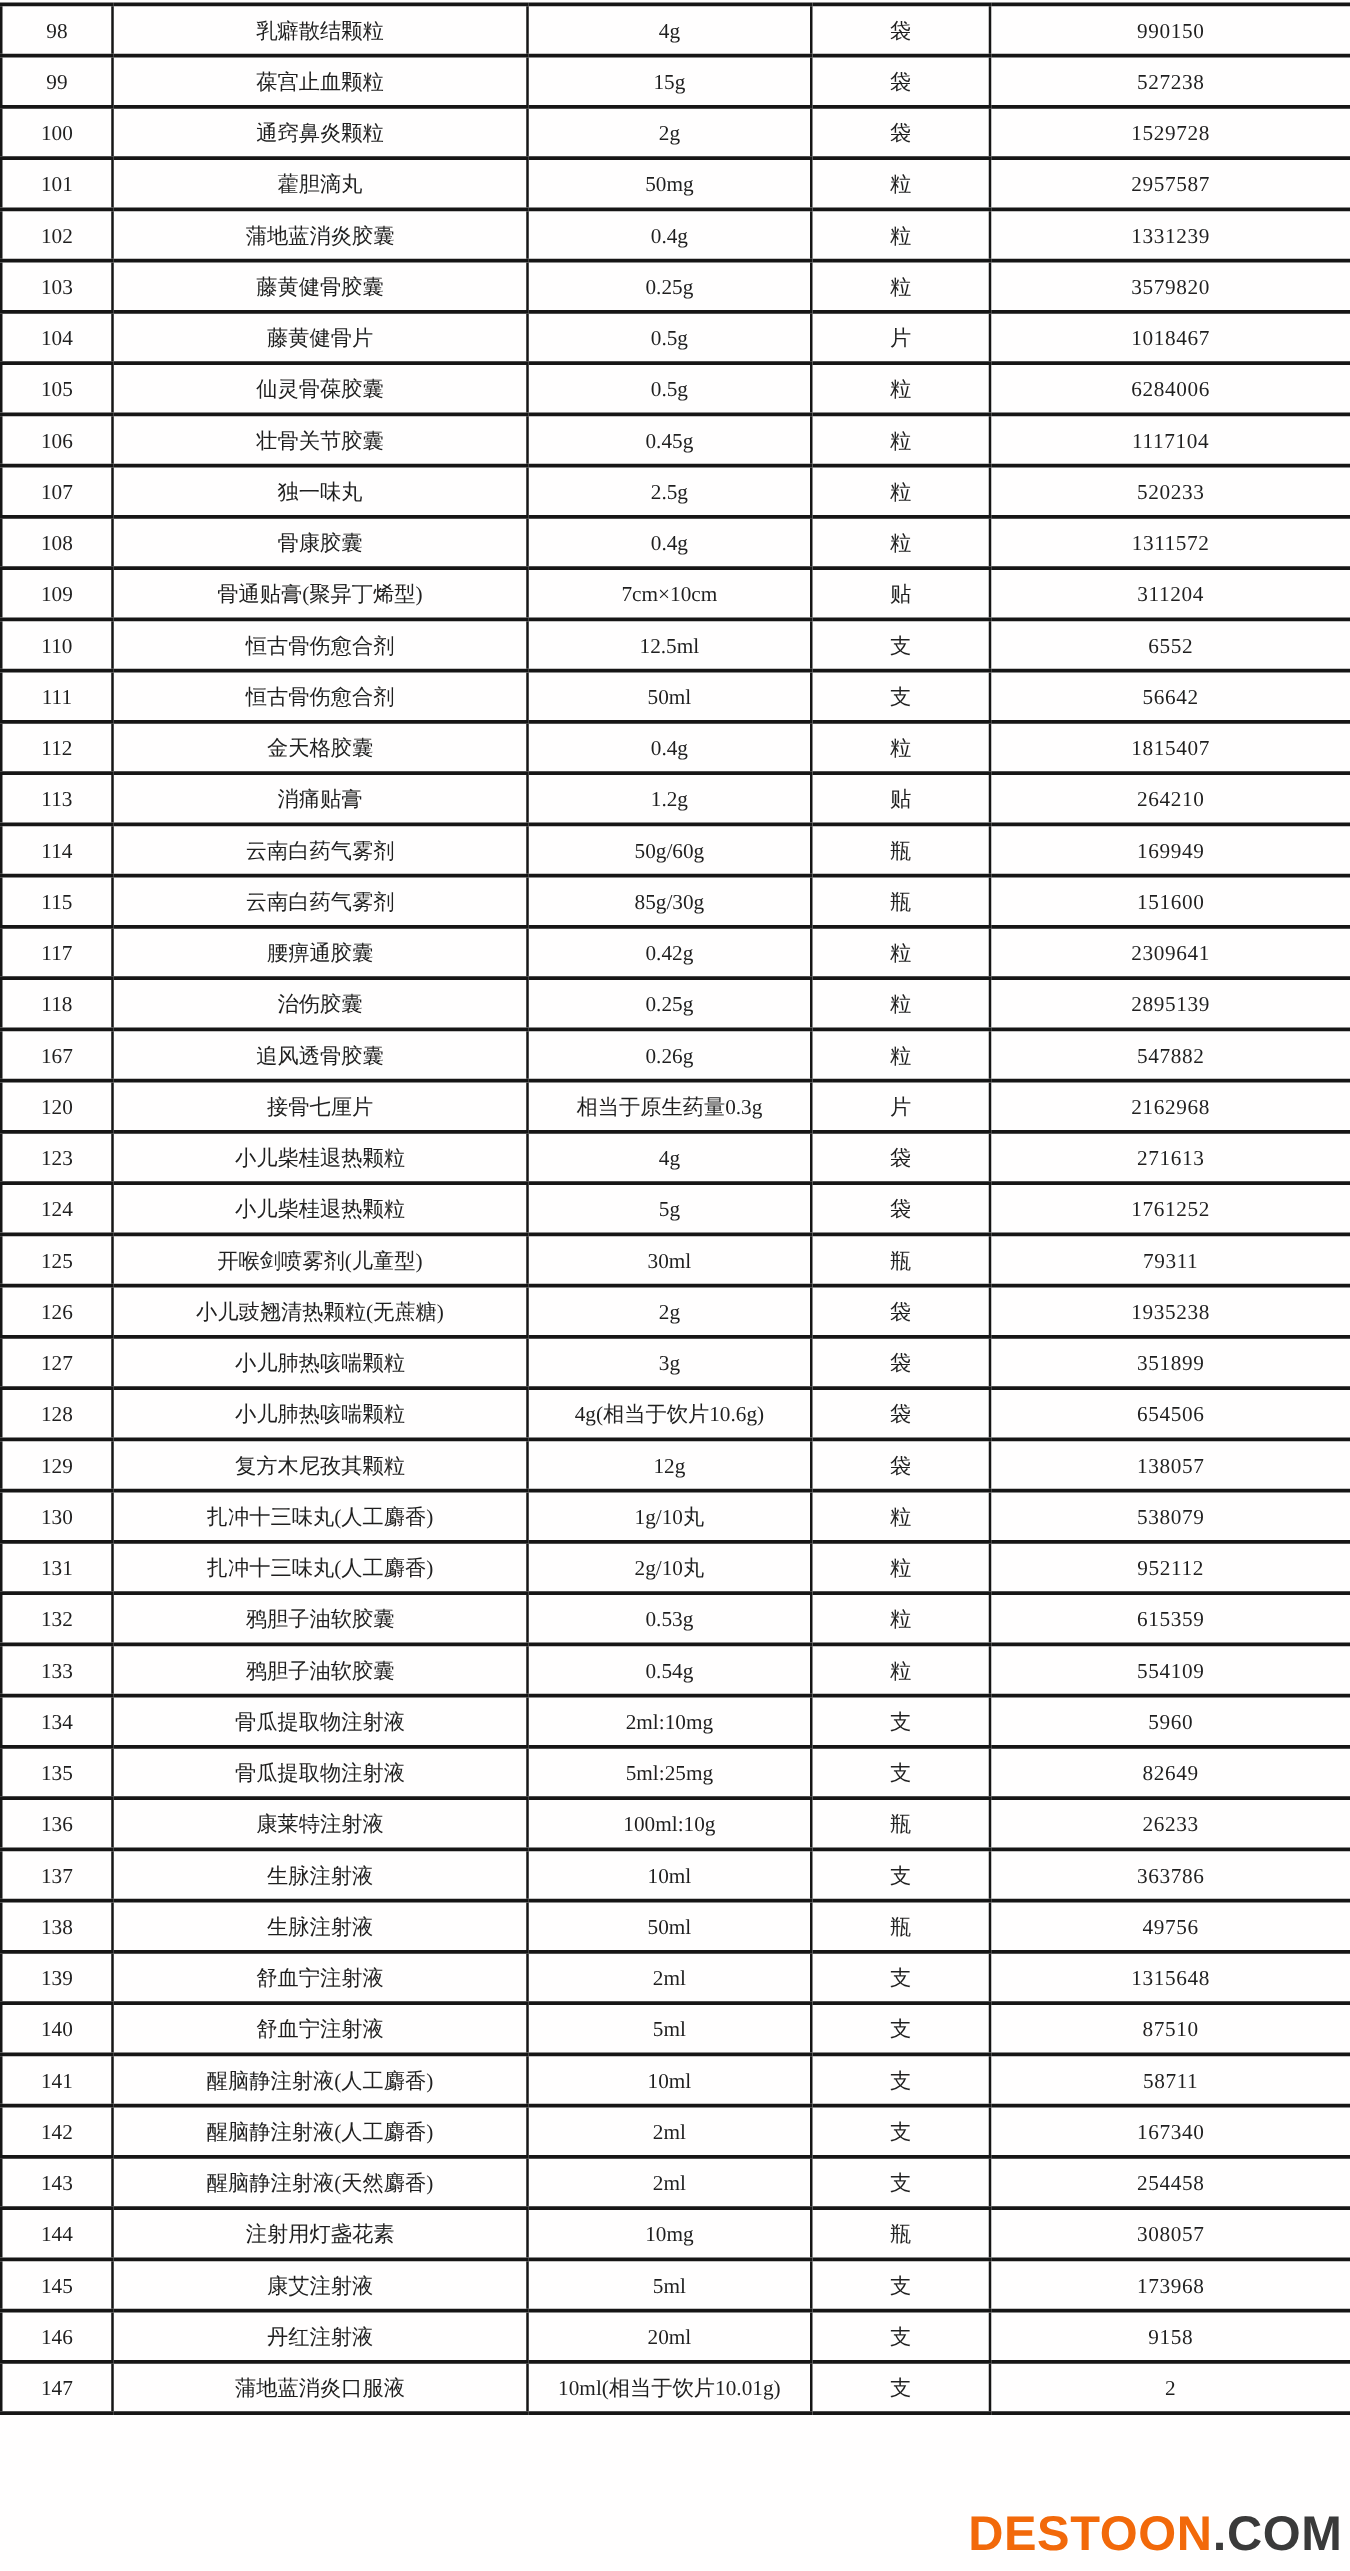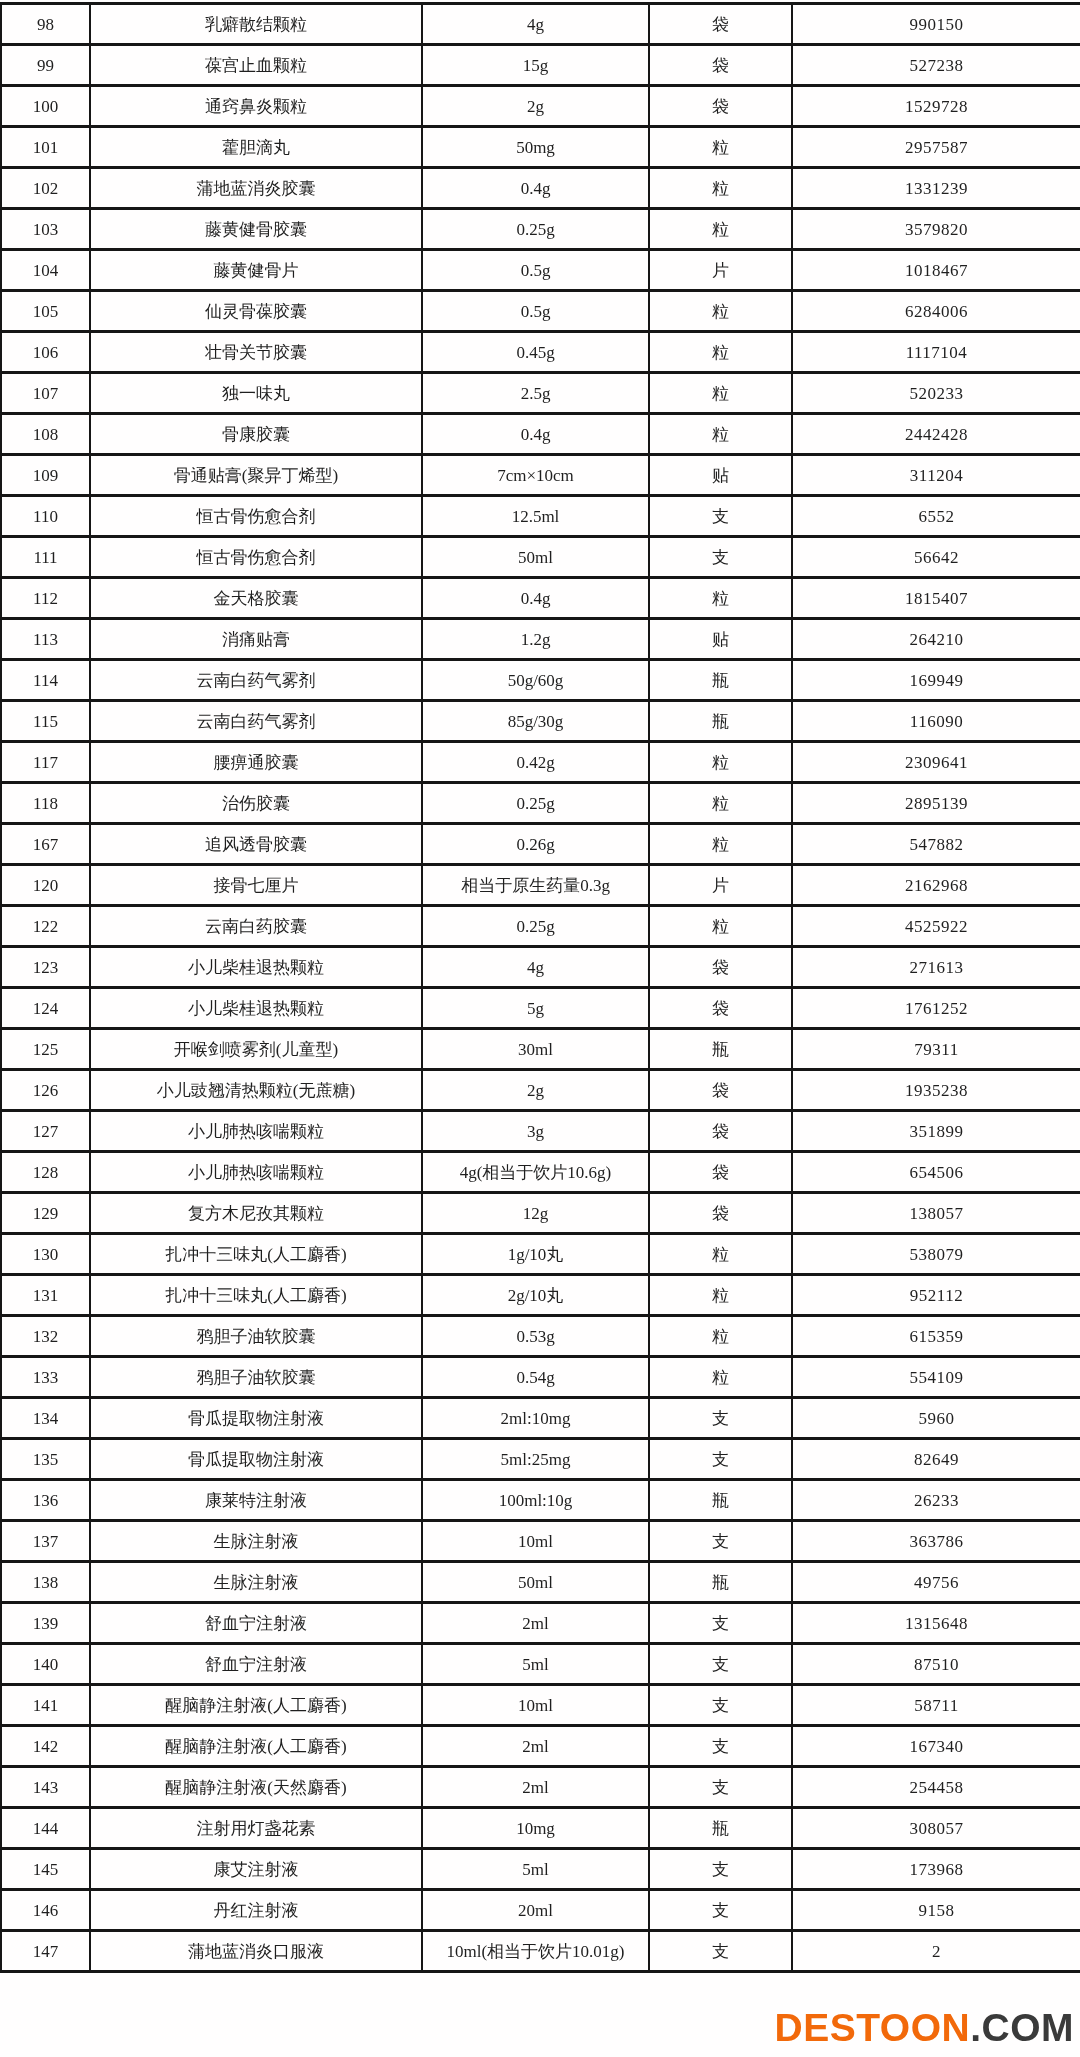--- a/index.html
+++ b/index.html
@@ -142,21 +142,21 @@
           <td class="c-name">独一味丸</td>
           <td class="c-spec">2.5g</td>
           <td class="c-unit">粒</td>
           <td class="c-qty">520233</td>
         </tr>
         <tr>
           <td class="c-no">108</td>
           <td class="c-name">骨康胶囊</td>
           <td class="c-spec">0.4g</td>
           <td class="c-unit">粒</td>
-          <td class="c-qty">2442428</td>
+          <td class="c-qty">1311572</td>
         </tr>
         <tr>
           <td class="c-no">109</td>
           <td class="c-name">骨通贴膏(聚异丁烯型)</td>
           <td class="c-spec">7cm×10cm</td>
           <td class="c-unit">贴</td>
           <td class="c-qty">311204</td>
         </tr>
         <tr>
           <td class="c-no">110</td>
@@ -191,21 +191,21 @@
           <td class="c-name">云南白药气雾剂</td>
           <td class="c-spec">50g/60g</td>
           <td class="c-unit">瓶</td>
           <td class="c-qty">169949</td>
         </tr>
         <tr>
           <td class="c-no">115</td>
           <td class="c-name">云南白药气雾剂</td>
           <td class="c-spec">85g/30g</td>
           <td class="c-unit">瓶</td>
-          <td class="c-qty">116090</td>
+          <td class="c-qty">151600</td>
         </tr>
         <tr>
           <td class="c-no">117</td>
           <td class="c-name">腰痹通胶囊</td>
           <td class="c-spec">0.42g</td>
           <td class="c-unit">粒</td>
           <td class="c-qty">2309641</td>
         </tr>
         <tr>
           <td class="c-no">118</td>
@@ -220,27 +220,20 @@
           <td class="c-spec">0.26g</td>
           <td class="c-unit">粒</td>
           <td class="c-qty">547882</td>
         </tr>
         <tr>
           <td class="c-no">120</td>
           <td class="c-name">接骨七厘片</td>
           <td class="c-spec">相当于原生药量0.3g</td>
           <td class="c-unit">片</td>
           <td class="c-qty">2162968</td>
-        </tr>
-        <tr>
-          <td class="c-no">122</td>
-          <td class="c-name">云南白药胶囊</td>
-          <td class="c-spec">0.25g</td>
-          <td class="c-unit">粒</td>
-          <td class="c-qty">4525922</td>
         </tr>
         <tr>
           <td class="c-no">123</td>
           <td class="c-name">小儿柴桂退热颗粒</td>
           <td class="c-spec">4g</td>
           <td class="c-unit">袋</td>
           <td class="c-qty">271613</td>
         </tr>
         <tr>
           <td class="c-no">124</td>

